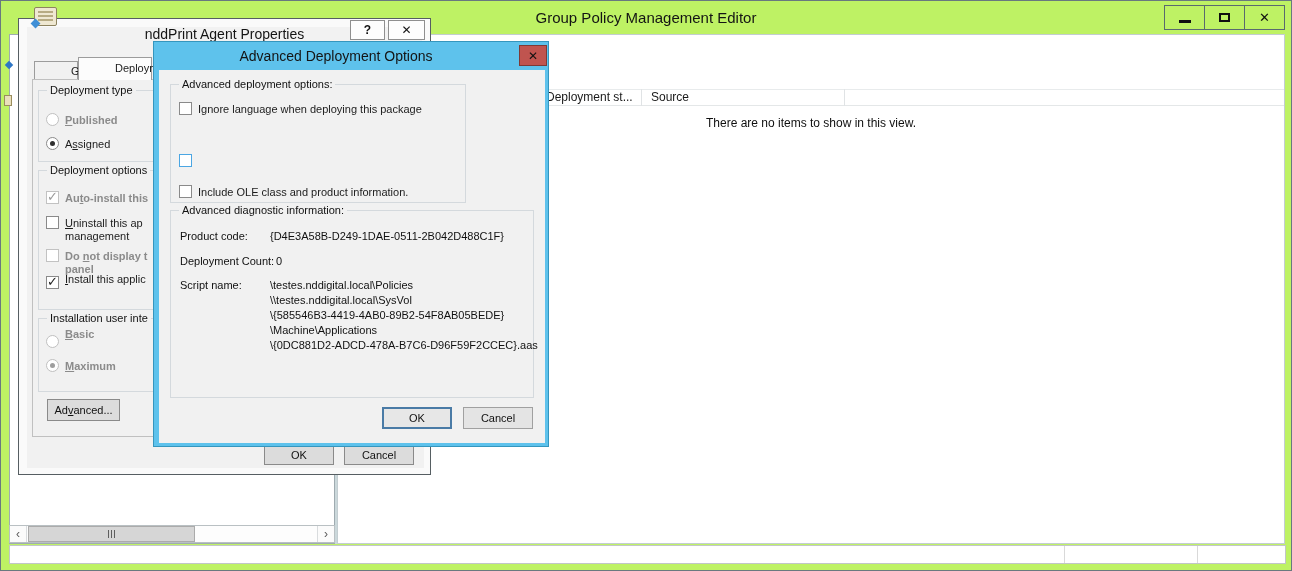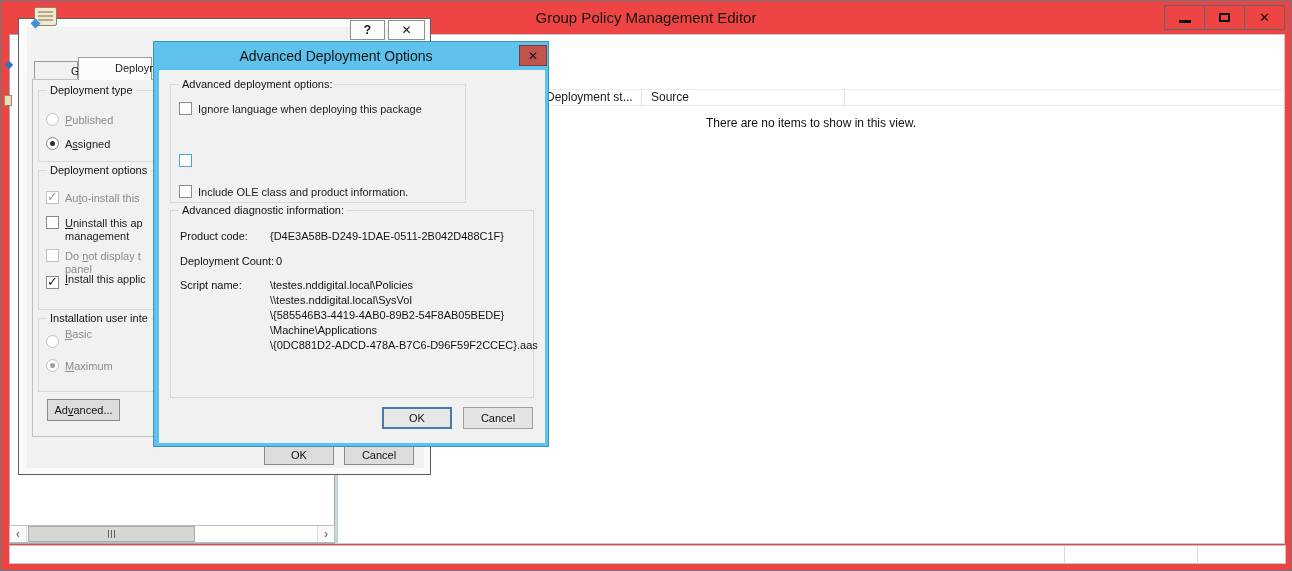--- a/index.html
+++ b/index.html
@@ -1,21 +1,21 @@
 <!DOCTYPE html>
 <html><head>
 <meta charset="utf-8">
 <style>
   * { box-sizing: border-box; margin: 0; padding: 0; }
   html,body { width:1292px; height:571px; overflow:hidden; }
   body { font-family:"Liberation Sans","DejaVu Sans",sans-serif; font-size:11px; color:#1c1c1c; }
 
   
   #stage { position:relative; width:1292px; height:571px; background:#cbd8db; }
-  .gpme-window { position:absolute; inset:0; border:1px solid #69797f; background:#ef4444; }
+  .gpme-window { position:absolute; inset:0; border:1px solid #69797f; background:#bef264; }
   .main-titlebar { position:absolute; left:0; top:0; width:100%; height:33px; }
   .main-title { position:absolute; left:0; right:0; top:8px; text-align:center; font-size:15px; color:#141414; }
   .caption-box { position:absolute; right:6px; top:4px; width:121px; height:25px; border:1px solid #59696f; display:flex; }
   .cap-btn { flex:1; border-right:1px solid #59696f; display:flex; align-items:center; justify-content:center; cursor:default; }
   .cap-btn:last-child { border-right:none; }
   .min-glyph { width:12px; height:3px; background:#101010; margin-top:8px; }
   .max-glyph { width:11px; height:9px; border:2px solid #101010; }
   .x-glyph { font-size:13px; font-weight:bold; color:#101010; line-height:1; }
 
   .gpme-icon { position:absolute; left:33px; top:6px; width:23px; height:19px; z-index:25; background:#efe8d2; border:1px solid #8d835f; border-radius:2px; }
@@ -58,21 +58,21 @@
   .cb { position:absolute; width:13px; height:13px; background:#fff; border:1px solid #8a8a8a; }
   .cb.focusblue { border-color:#4ba6e3; }
   .cb.disabled { border-color:#c2c2c2; }
   .cb .chk { position:absolute; left:0px; top:-3px; font-size:13px; color:#222; font-weight:bold; }
   .cb.disabled .chk { color:#9a9a9a; }
   .radio { position:absolute; width:13px; height:13px; border-radius:50%; background:#fff; border:1px solid #8a8a8a; }
   .radio.disabled { border-color:#c0c0c0; }
   .radio .dot { position:absolute; left:3px; top:3px; width:5px; height:5px; border-radius:50%; background:#2f2f2f; }
   .radio.disabled .dot { background:#9e9e9e; }
   .lbl { position:absolute; white-space:nowrap; font-size:11px; color:#1c1c1c; }
-  .lbl.disabled { color:#8b8b8b; }
+  .lbl.disabled { color:#8b8b8b;font-weight:bold; }
   .mn { text-decoration:underline; }
 
   
   .props-dialog { position:absolute; left:17px; top:17px; width:413px; height:457px; background:#f2f2f2; border:1px solid #565e62; box-shadow:inset 0 0 0 8px #fafafa; z-index:20; }
   .props-content-bg { position:absolute; left:8px; top:50px; width:397px; height:399px; background:#f1f1f1; }
   .props-title { position:absolute; left:0; right:0; top:7px; text-align:center; font-size:14px; color:#141414; }
   .props-sysbtn { position:absolute; top:1px; height:20px; background:#fdfdfd; border:1px solid #8f8f8f; display:flex; align-items:center; justify-content:center; font-weight:bold; font-size:12px; color:#111; }
   .tab { position:absolute; border:1px solid #9c9c9c; background:#f1f1f1; text-align:center; font-size:11px; color:#1c1c1c;padding-left:36px; }
   .tab.active { background:#fcfcfc; border-bottom:none; z-index:2; }
   .tab-page { position:absolute; left:13px; top:60px; width:387px; height:358px; border:1px solid #c0c0c0; }
@@ -137,20 +137,21 @@
         </div>
     </div>
 
     <div class="status-bar">
       <div class="status-div" style="left:1054px;"></div>
       <div class="status-div" style="left:1187px;"></div>
     </div>
 
     <div class="props-dialog">
       <div class="props-content-bg"></div>
+      <div class="props-title">nddPrint Agent Properties</div>
       <div class="props-sysbtn" style="left:331px; width:35px;">
           <span>?</span>
         </div>
       <div class="props-sysbtn" style="left:369px; width:37px;">
           <span>✕</span>
         </div>
 
       <div class="tab" style="left:15px; top:42px; width:44px; height:19px; line-height:18px;">General</div>
       <div class="tab active" style="left:59px; top:38px; width:74px; height:23px; line-height:21px;">Deployment</div>
       <div class="tab-page"></div>

